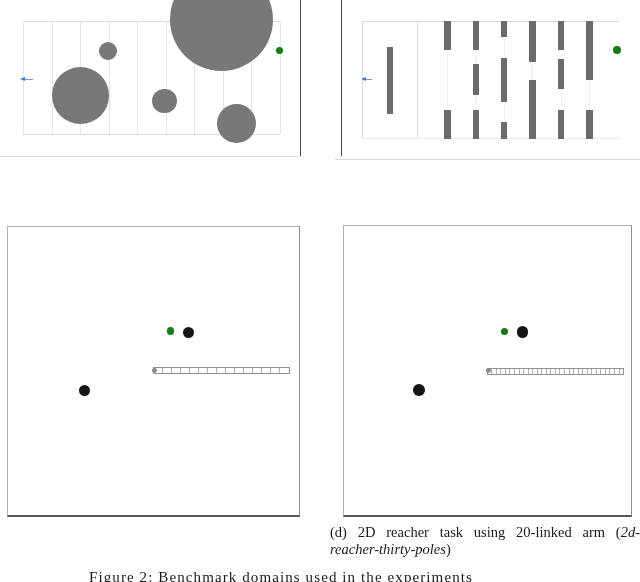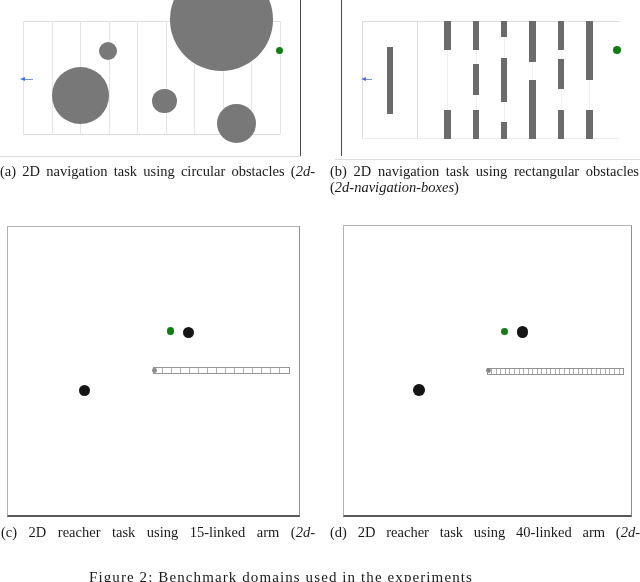--- a/index.html
+++ b/index.html
@@ -20,31 +20,26 @@
   .figcap{position:absolute;left:89px;top:569px;font-size:15px;letter-spacing:1.1px;white-space:nowrap;}
 </style>
 </head>
 <body>
 
 <div id="fig">
   <div id="panelC" class="canvas-box"></div>
   <div id="panelD" class="canvas-box"></div>
 
   <div class="cap cap-a">
-      <div class="capline just"><span>(a) 2D navigation task using circular obstacles (</span><span class="it">2d-</span></div>
-    </div>
-  <div class="cap cap-b">
-      <div class="capline just"><span>(b) 2D navigation task using rectangular obstacles</span></div>
-      <div class="capline"><span>(</span><span class="it">2d-navigation-boxes</span><span>)</span></div>
     </div>
   <div class="cap cap-c">
-      <div class="capline just"><span>(c) 2D reacher task using 15-linked arm (</span><span class="it">2d-</span></div>
     </div>
   <div class="cap cap-d">
-      <div class="capline just"><span>(d) 2D reacher task using 40-linked arm (</span><span class="it">2d-</span></div>
+      <div class="capline just"><span>(d) 2D reacher task using 20-linked arm (</span><span class="it">2d-</span></div>
+      <div class="capline"><span class="it">reacher-thirty-poles</span><span>)</span></div>
     </div>
 
   <div class="figcap">Figure 2: Benchmark domains used in the experiments</div>
 <div style="position: absolute; left: 23px; top: 21px; width: 257px; height: 1px; background: rgb(220, 220, 220);"></div>
     <div style="position: absolute; left: 23px; top: 133.5px; width: 257px; height: 1px; background: rgb(220, 220, 220);"></div>
     <div style="position: absolute; left: 23px; top: 21px; width: 1px; height: 112.5px; background: rgb(228, 228, 228);"></div>
     <div style="position: absolute; left: 51.5556px; top: 21px; width: 1px; height: 112.5px; background: rgb(228, 228, 228);"></div>
     <div style="position: absolute; left: 80.1111px; top: 21px; width: 1px; height: 112.5px; background: rgb(228, 228, 228);"></div>
     <div style="position: absolute; left: 108.667px; top: 21px; width: 1px; height: 112.5px; background: rgb(228, 228, 228);"></div>
     <div style="position: absolute; left: 137.222px; top: 21px; width: 1px; height: 112.5px; background: rgb(228, 228, 228);"></div>

